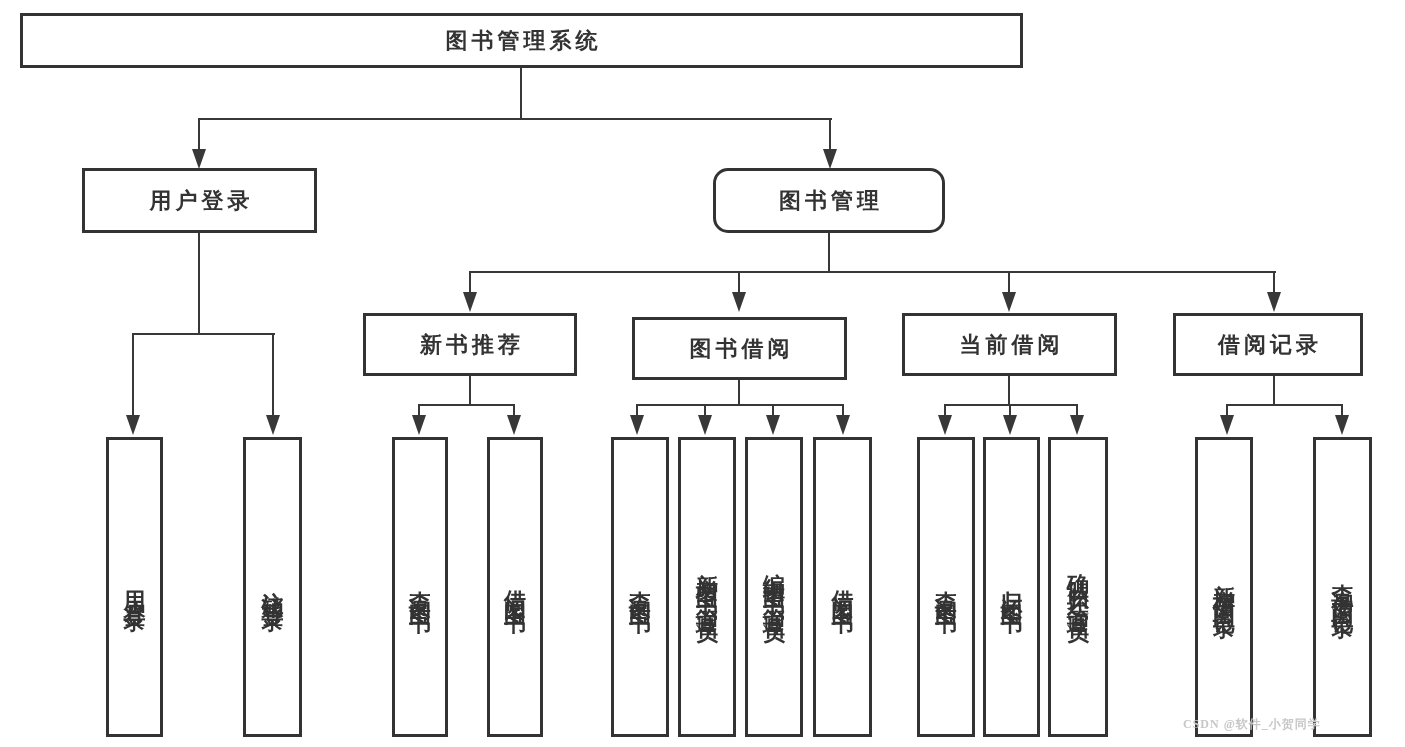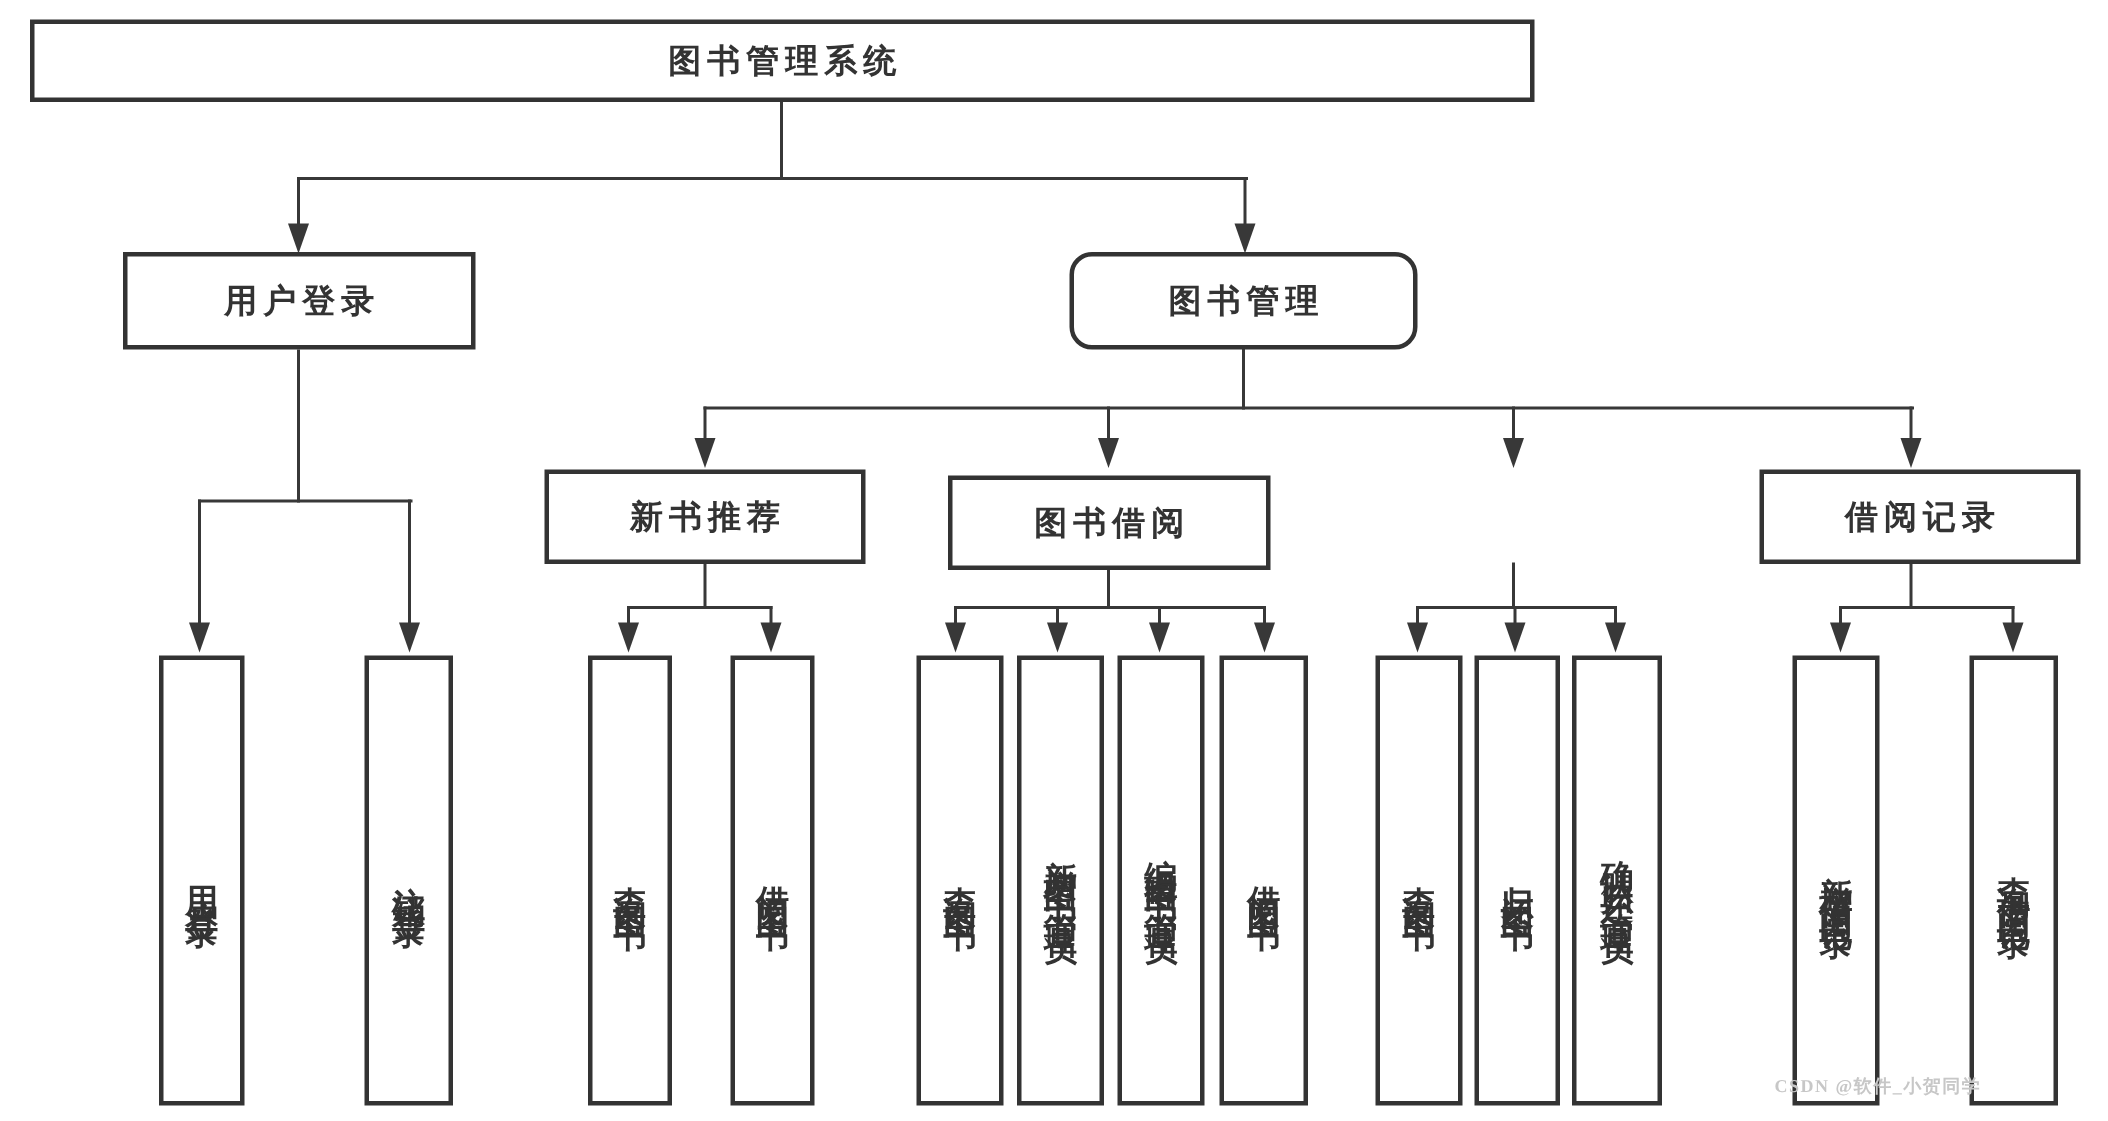--- a/index.html
+++ b/index.html
@@ -108,21 +108,24 @@
   <div class="box" style="left:713px;top:168px;width:232px;height:65px;border-radius:15px;">
     <span class="hlabel">图书管理</span>
   </div>
 
   <div class="box" style="left:363px;top:313px;width:214px;height:63px;">
     <span class="hlabel">新书推荐</span>
   </div>
   <div class="box" style="left:632px;top:317px;width:215px;height:63px;">
     <span class="hlabel">图书借阅</span>
   </div>
-  <div class="box" style="left:1173px;top:313px;width:214px;height:63px;">
+  <div class="box" style="left:902px;top:313px;width:215px;height:63px;">
+    <span class="hlabel">当前借阅</span>
+  </div>
+  <div class="box" style="left:1173px;top:313px;width:190px;height:63px;">
     <span class="hlabel">借阅记录</span>
   </div>
 
   <div class="vbox" style="left:106px;top:437px;width:57px;height:300px;">
     <span class="vlabel">用户登录</span>
   </div>
   <div class="vbox" style="left:243px;top:437px;width:59px;height:300px;">
     <span class="vlabel">注销登录</span>
   </div>
 

